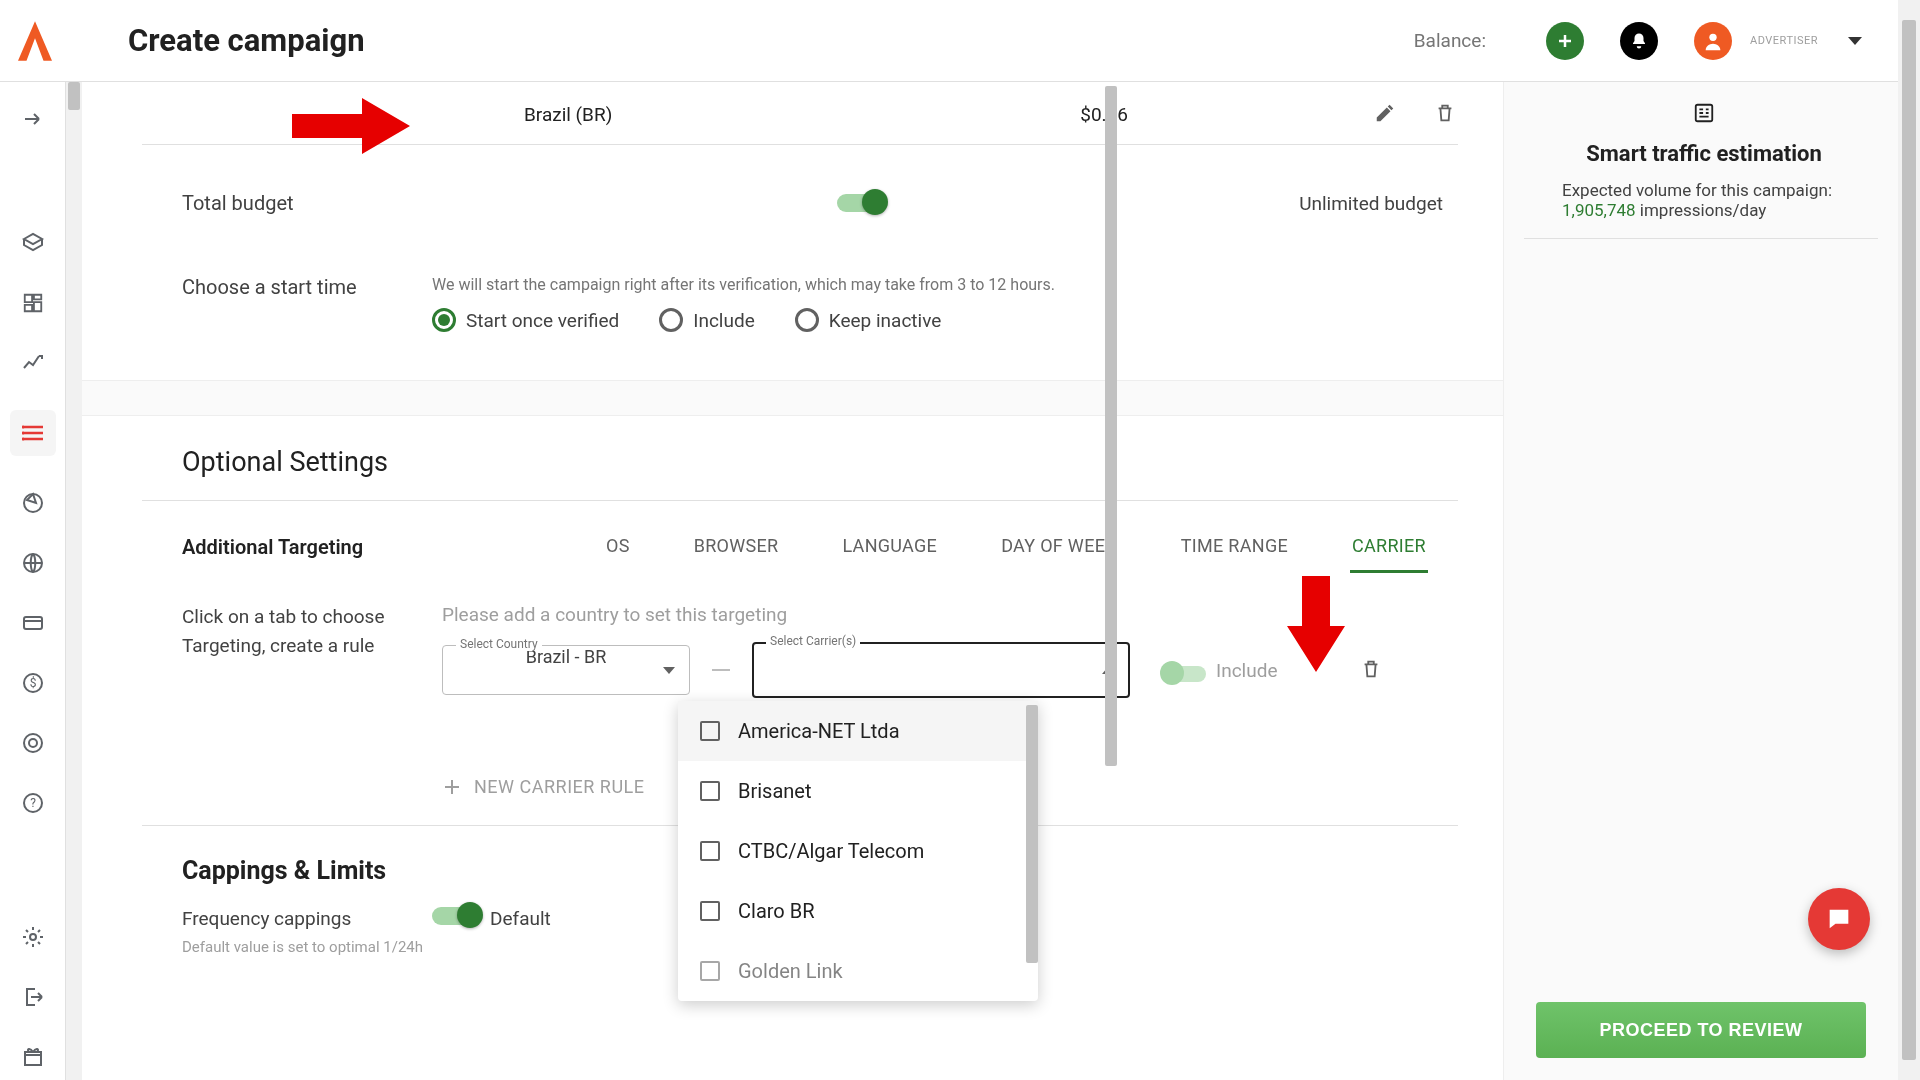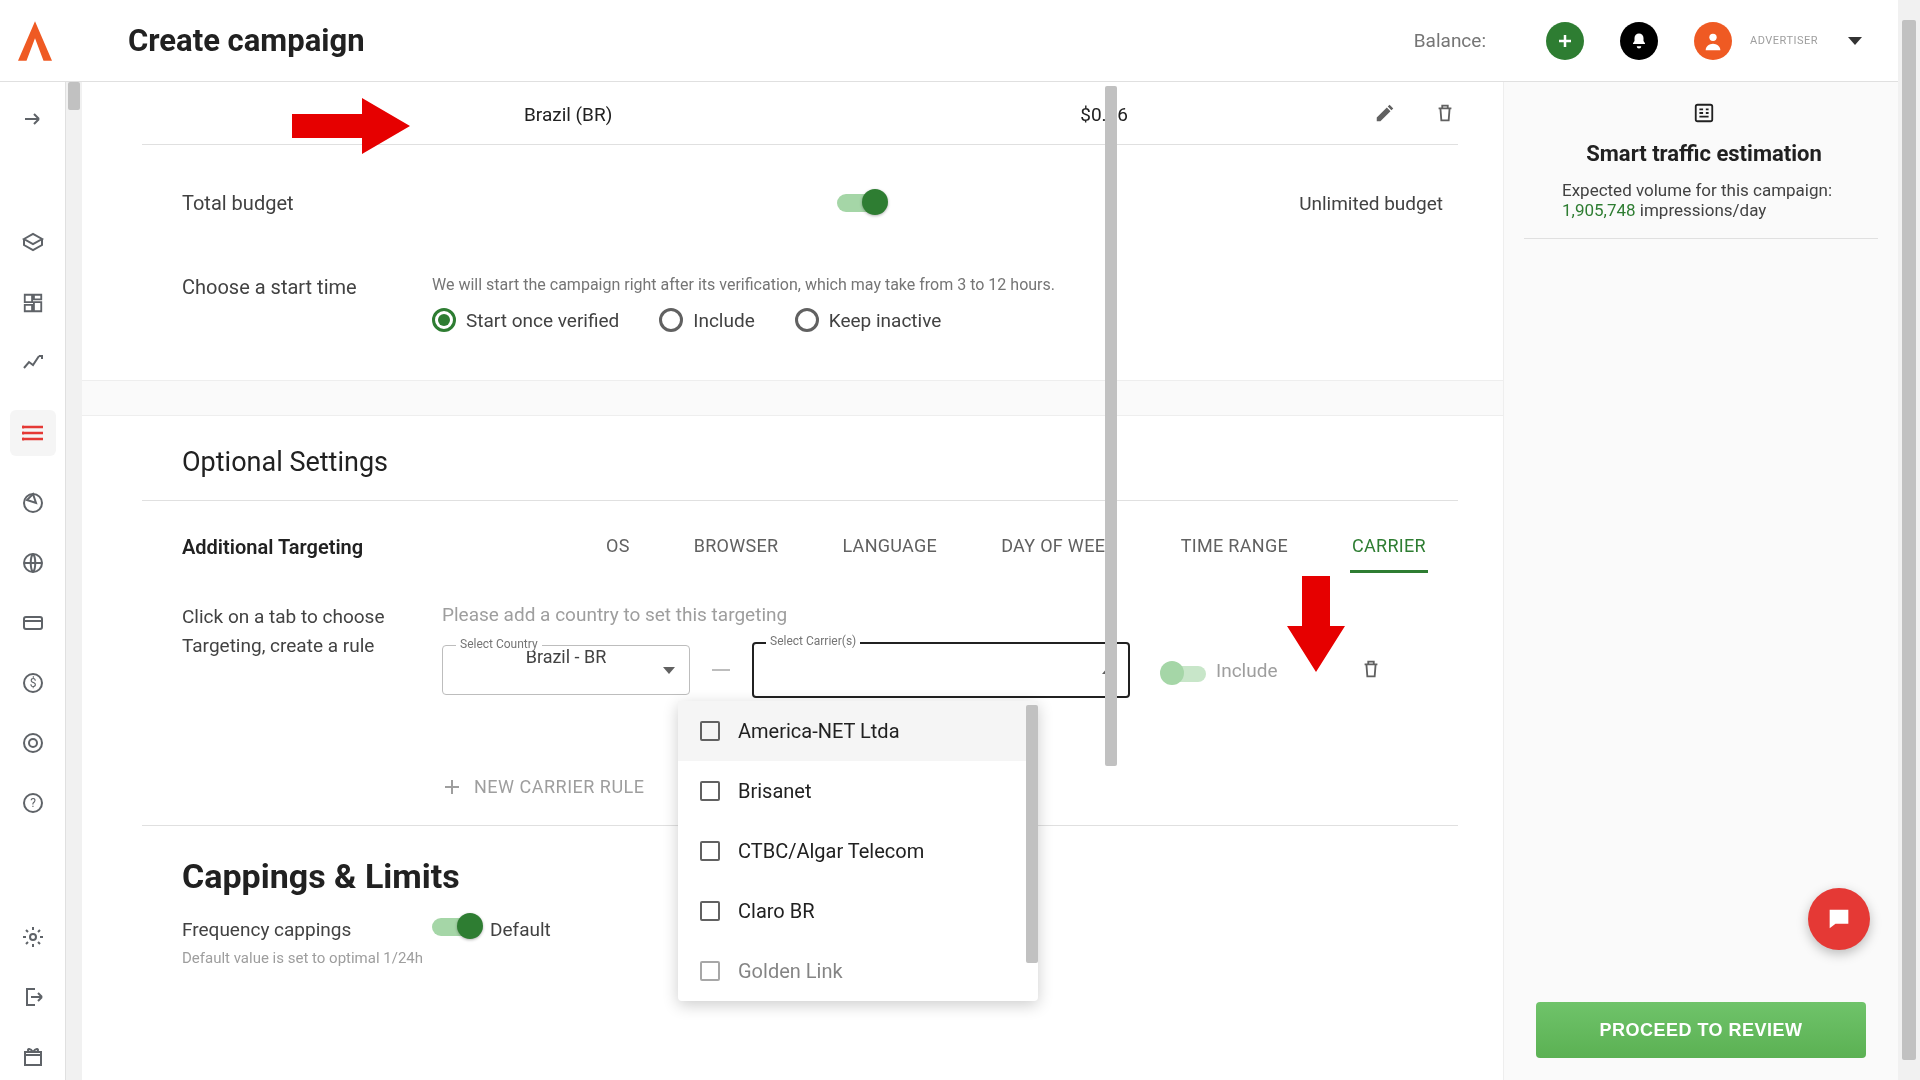--- a/index.html
+++ b/index.html
@@ -89,21 +89,21 @@
 .new-rule { display:flex; align-items:center; gap:12px; margin-top:78px; color:#9e9e9e; font-size:18px; letter-spacing:.5px;}
 
 
 .dropdown { position:absolute; top:128px; left:596px; width:360px; background:#fff; box-shadow:0 4px 16px rgba(0,0,0,.2); border-radius:4px; z-index:10; }
 .dd-item { display:flex; align-items:center; gap:18px; padding:18px 22px; font-size:20px;}
 .dd-item:first-child { background:#f5f5f5;}
 .dd-check { width:20px; height:20px; border:2px solid #616161; border-radius:2px;}
 .dd-scroll { position:absolute; right:0; top:4px; width:12px; height:258px; background:#c1c1c1; border-radius:2px;}
 
 .cappings { padding:30px 45px 0 100px;}
-.cap-head { font-size:34px; font-weight:700; margin-bottom:22px;}
+.cap-head { font-size:25px; font-weight:700; margin-bottom:22px;}
 .cap-row { display:flex; align-items:flex-start;}
 .cap-left { width:250px;}
 .cap-left .t1 { font-size:19px; color:#424242; margin-bottom:6px;}
 .cap-left .t2 { font-size:15px; color:#9e9e9e; line-height:1.5;}
 
 
 .rightpanel { position:absolute; top:0; right:0; width:395px; bottom:0; background:#fafafa; border-left:1px solid #eee; padding:20px;}
 .est-title { font-size:22px; font-weight:700; margin-left:6px; margin-bottom:14px; display:flex; align-items:center; gap:12px;flex-direction:column;}
 .est-sub { font-size:17px; color:#424242; margin-left:38px;}
 .est-num { color:#2e7d32;}

